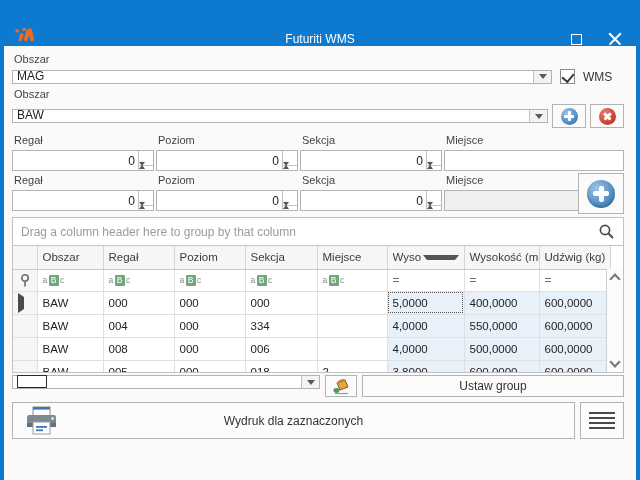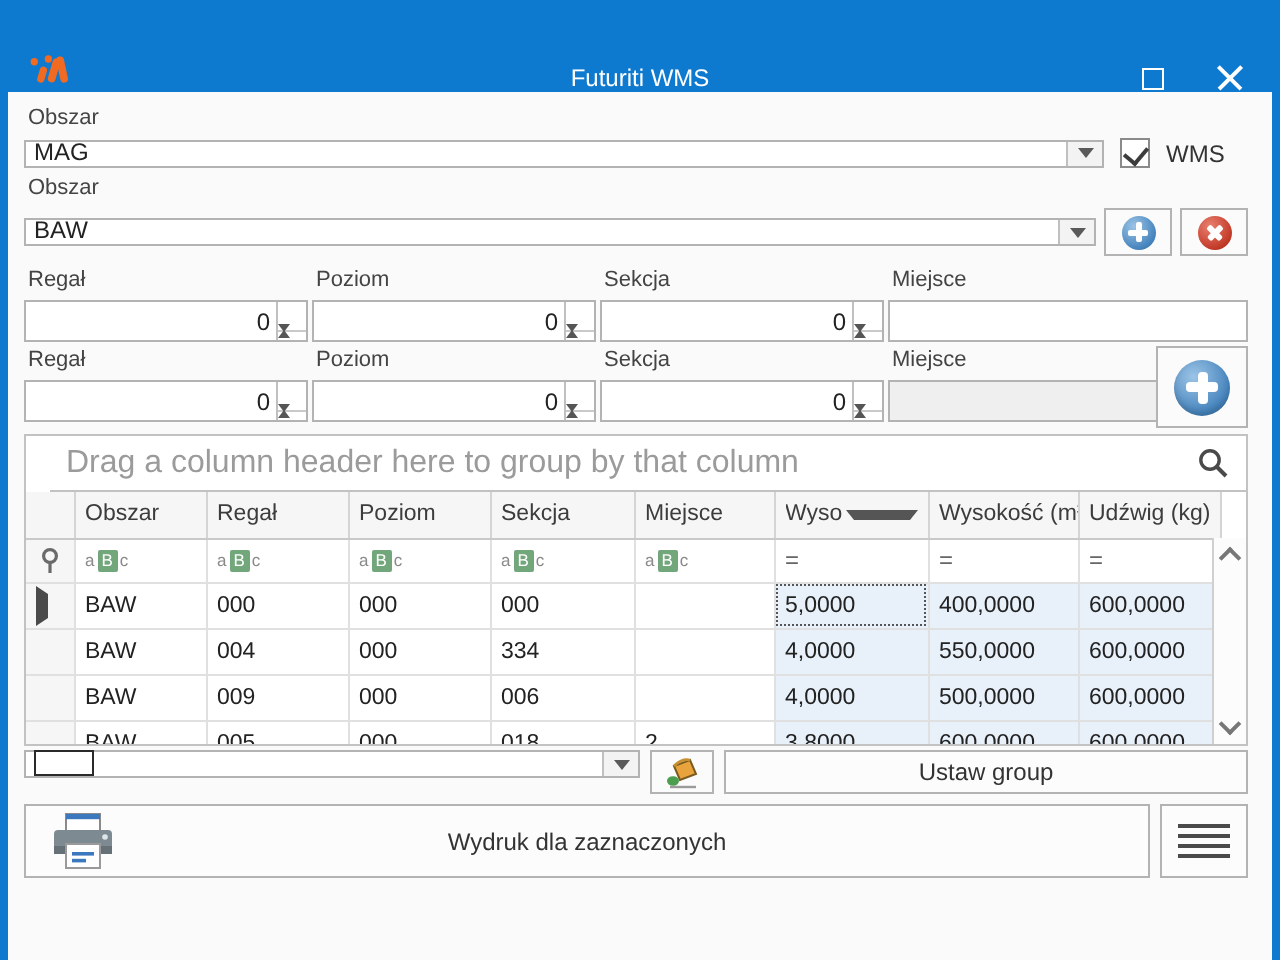--- a/index.html
+++ b/index.html
@@ -59,21 +59,21 @@
   .txt:disabled { background:#efefef; }
   .row2wrap { position:relative; margin-top:1px; }
   .bigplus { position:absolute; right:0; top:1px; width:46px; height:41px; background:#fbfbfb; border:1px solid #b3b3b3; display:flex; align-items:center; justify-content:center; }
   .plus28 { width:28px; height:28px; box-shadow:inset 0 -2px 3px rgba(0,0,0,.15); }
   .plus28 .bar-h { left:6px; top:11.5px; width:16px; height:5px; border-radius:2px; }
   .plus28 .bar-v { left:11.5px; top:6px; width:5px; height:16px; border-radius:2px; }
   .row2wrap .spingrid .col.last .txt { width:145px; }
 
   
   .grid { margin-top:6px; border:1px solid #c2c2c2; background:#fff; height:156px; position:relative; overflow:hidden; }
-  .grouppanel { height:28px; border-bottom:1px solid #c2c2c2; display:flex; align-items:center; padding:0 8px; color:#9b9b9b; font-size:16px;margin-left:12px; }
+  .grouppanel { height:28px; border-bottom:1px solid #c2c2c2; display:flex; align-items:center; padding:0 8px; color:#9b9b9b; font-size:12px; }
   .grouppanel .hint { flex:1; }
   table.dgrid { border-collapse:collapse; table-layout:fixed; width:597px; font-size:11.5px; }
   table.dgrid td,table.dgrid th { border-right:1px solid #e0e0e0; border-bottom:1px solid #e0e0e0; padding:0 5px; height:23px; overflow:hidden; white-space:nowrap; text-align:left; font-weight:normal; }
   table.dgrid tr.hdr th { background:#f6f6f6; color:#3c3c3c; border-right:1px solid #d4d4d4; border-bottom:1px solid #c9c9c9; }
   table.dgrid tr.flt td { height:22px; }
   td.ind,th.ind { background:#f6f6f6; border-right:1px solid #d4d4d4; padding:0; text-align:center; }
   td.num { text-align:right; background:#e8f1fa; color:#222; }
   td.cell { color:#222; }
   td.focused { outline:1.5px dotted #555; outline-offset:-2px; }
   .hdrflex { display:flex; align-items:center; }
@@ -367,21 +367,21 @@
           <td class="cell">000</td>
           <td class="cell">334</td>
           <td class="cell"></td>
           <td class="num">4,0000</td>
           <td class="num">550,0000</td>
           <td class="num">600,0000</td>
         </tr>
         <tr>
           <td class="ind"></td>
           <td class="cell">BAW</td>
-          <td class="cell">009</td>
+          <td class="cell">008</td>
           <td class="cell">000</td>
           <td class="cell">006</td>
           <td class="cell"></td>
           <td class="num">4,0000</td>
           <td class="num">500,0000</td>
           <td class="num">600,0000</td>
         </tr>
         <tr>
           <td class="ind"></td>
           <td class="cell">BAW</td>

